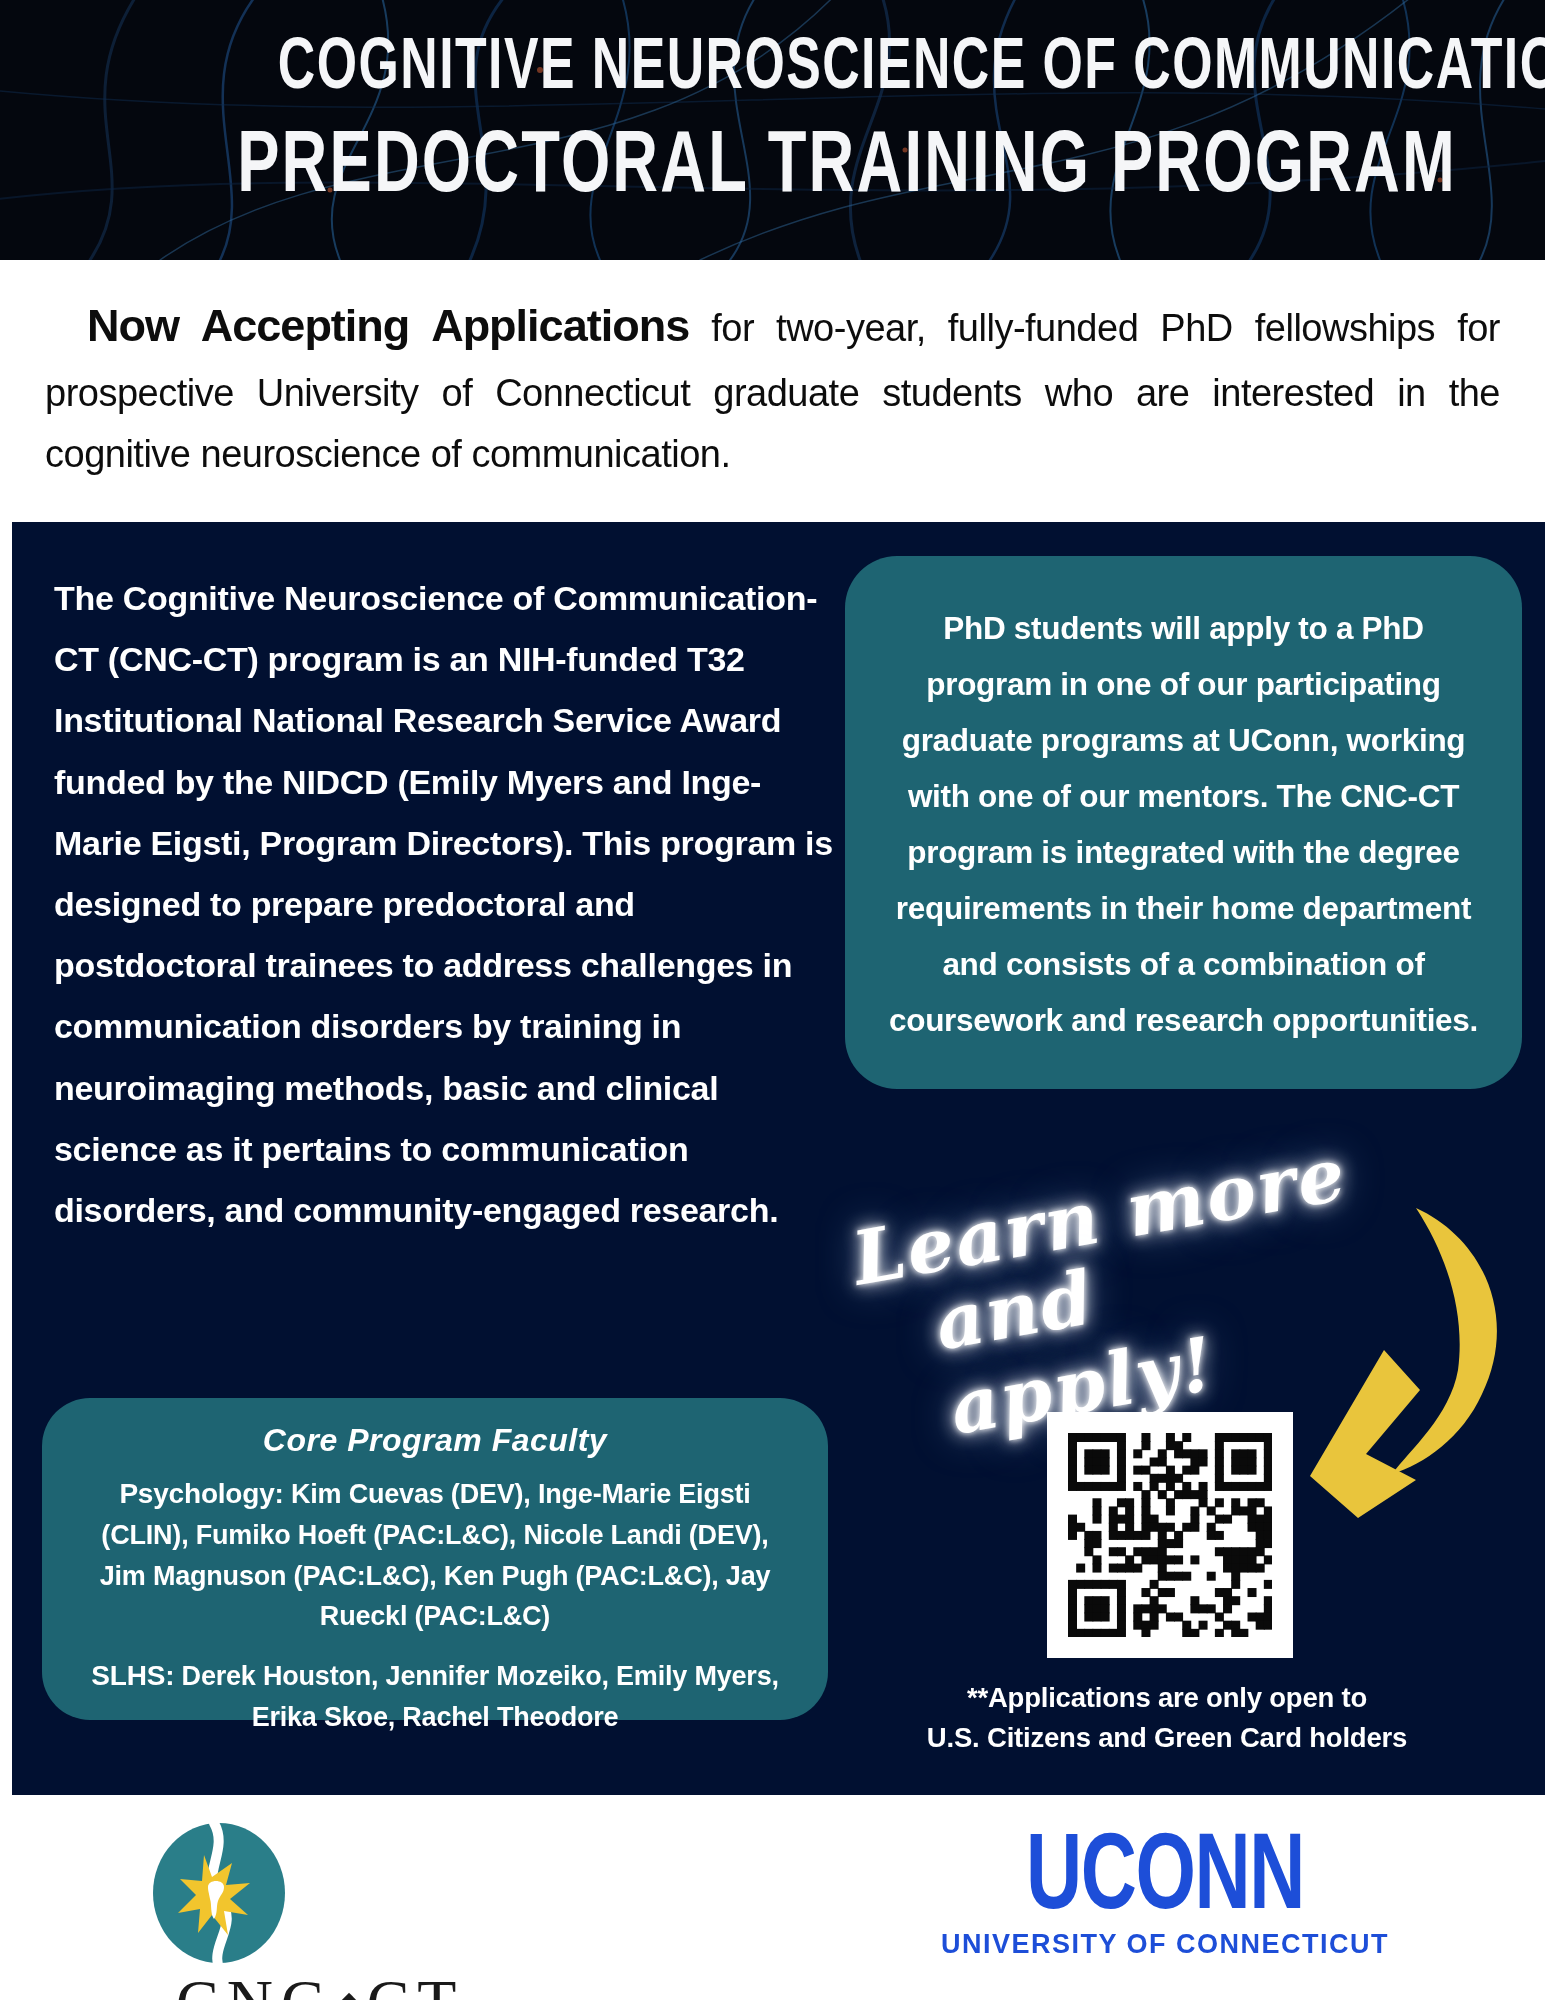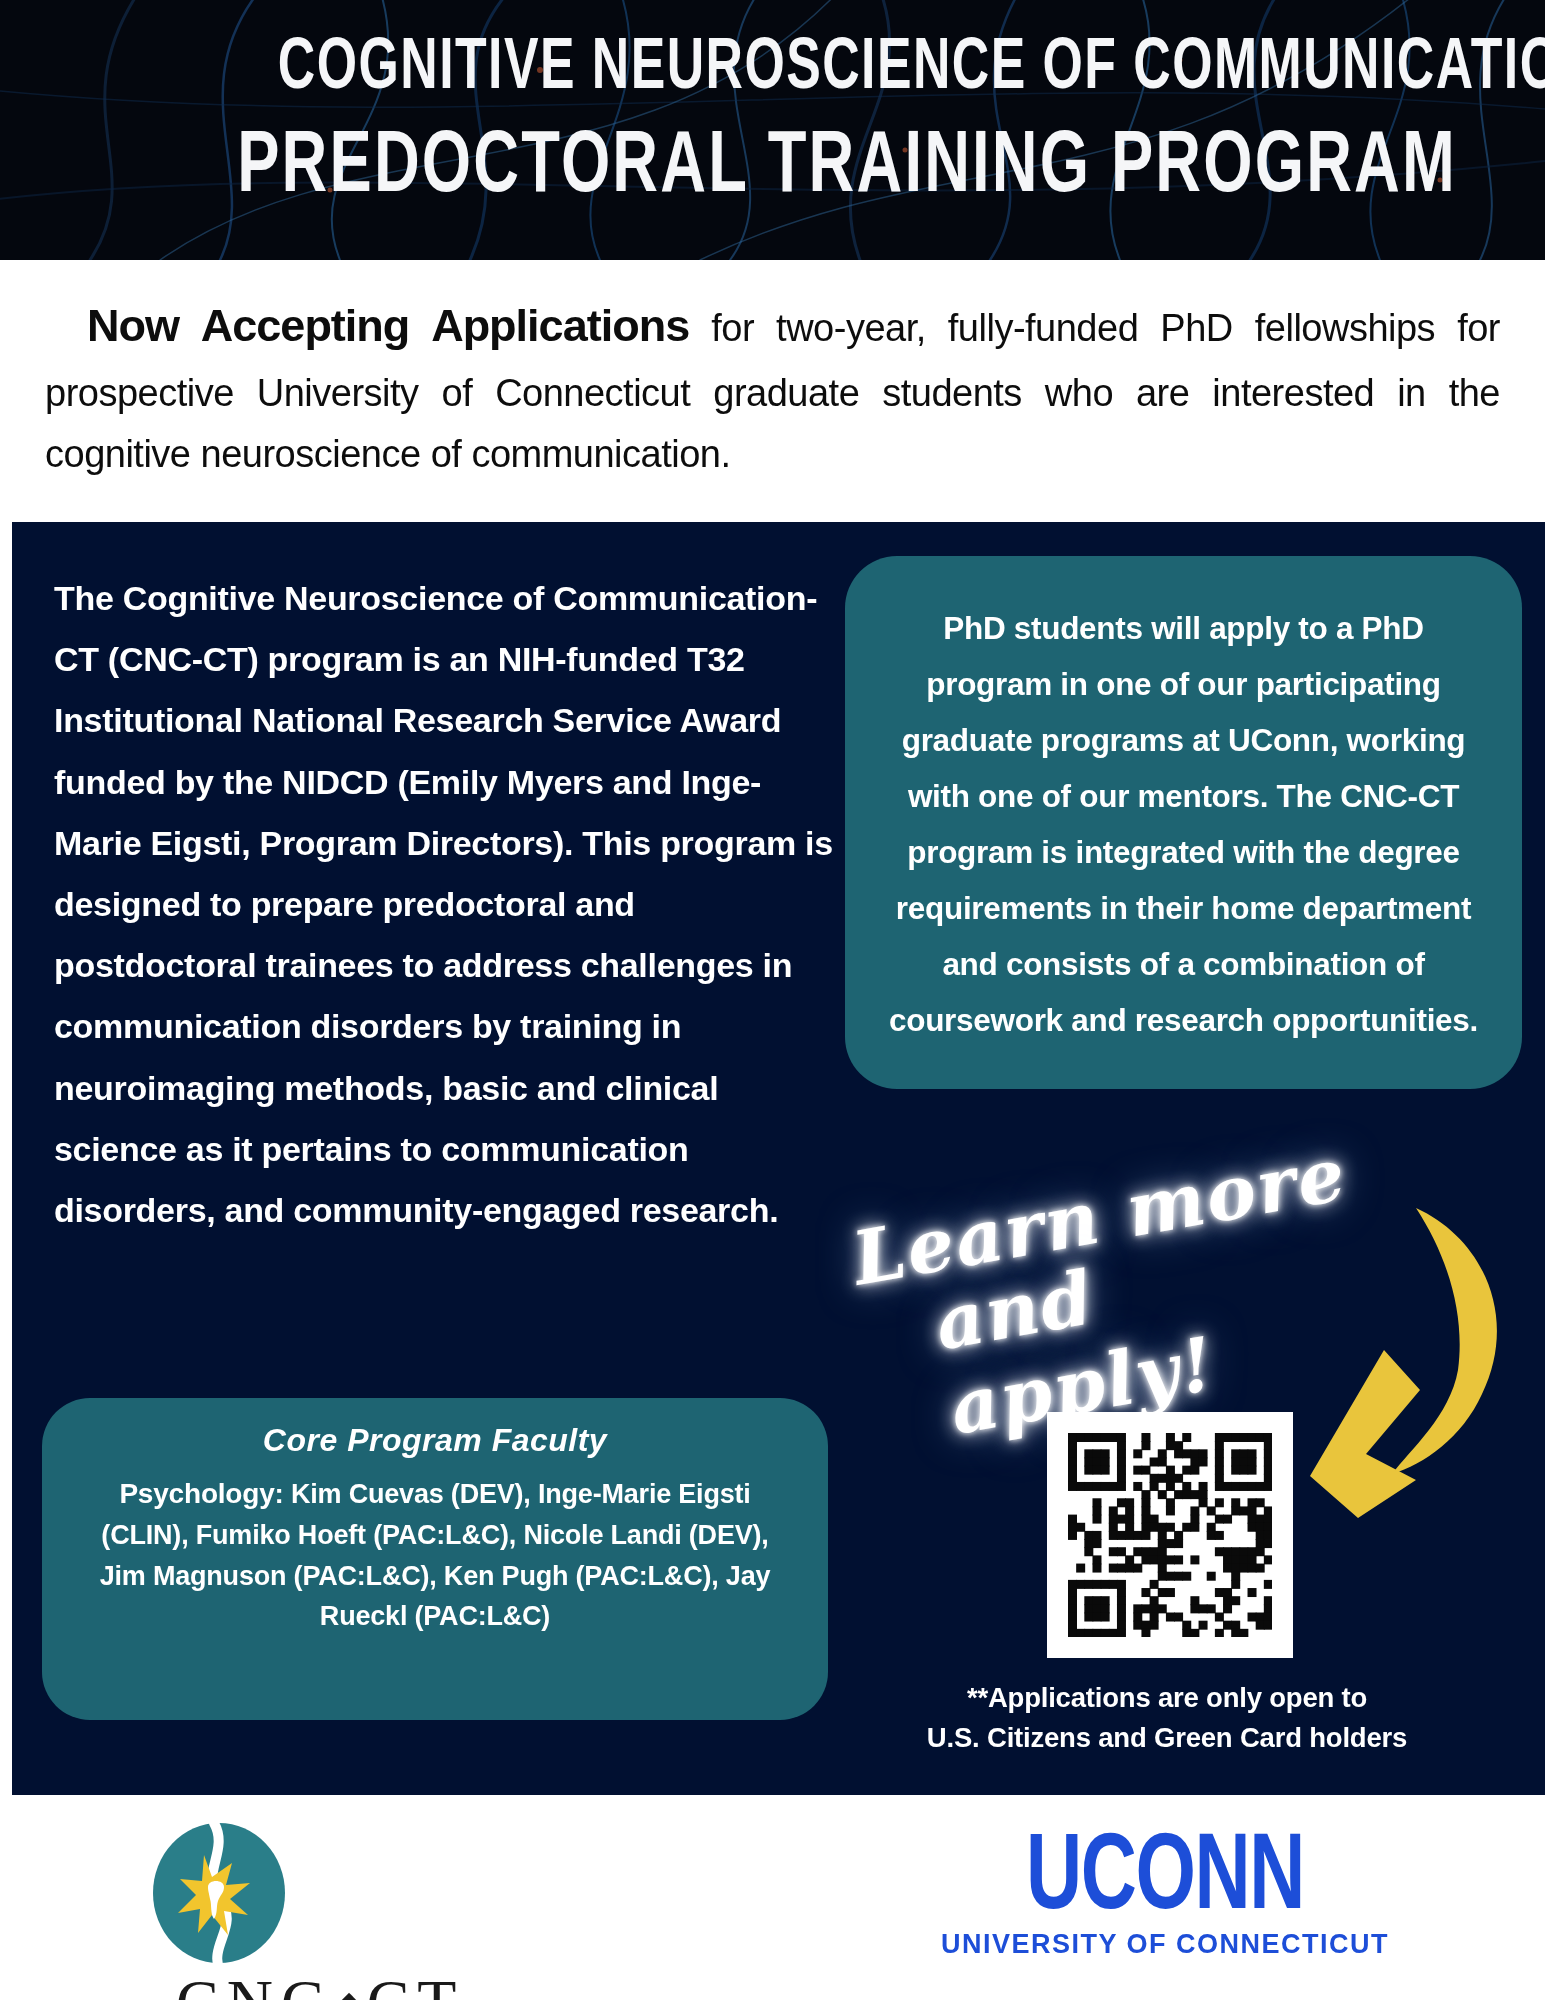--- a/index.html
+++ b/index.html
@@ -439,20 +439,21 @@
   </div>
 
   <div class="note">
     <div>**Applications are only open to</div>
     <div>U.S. Citizens and Green Card holders</div>
   </div>
 
   <div class="faculty-box">
     <div class="faculty-title">Core Program Faculty</div>
     <p class="faculty-p"><span class="lbl">Psychology:</span> <span>Kim Cuevas (DEV), Inge-Marie Eigsti (CLIN), Fumiko Hoeft (PAC:L&amp;C), Nicole Landi (DEV), Jim Magnuson (PAC:L&amp;C), Ken Pugh (PAC:L&amp;C), Jay Rueckl (PAC:L&amp;C)</span></p>
+    <p class="faculty-p slhs"><span class="lbl">SLHS:</span> <span>Derek Houston, Jennifer Mozeiko, Emily Myers, Erika Skoe, Rachel Theodore</span></p>
   </div>
 
 </div>
 
 <div class="footer">
 
   <div class="cnc-logo">
     <svg width="142" height="150" viewBox="0 0 142 150">
       <ellipse cx="71" cy="72" rx="66" ry="70" fill="#2a7e89"></ellipse>
       <path d="M66,2 C82,30 50,55 72,80 C92,104 60,125 72,150" stroke="#ffffff" stroke-width="10" fill="none" stroke-linecap="round"></path>

